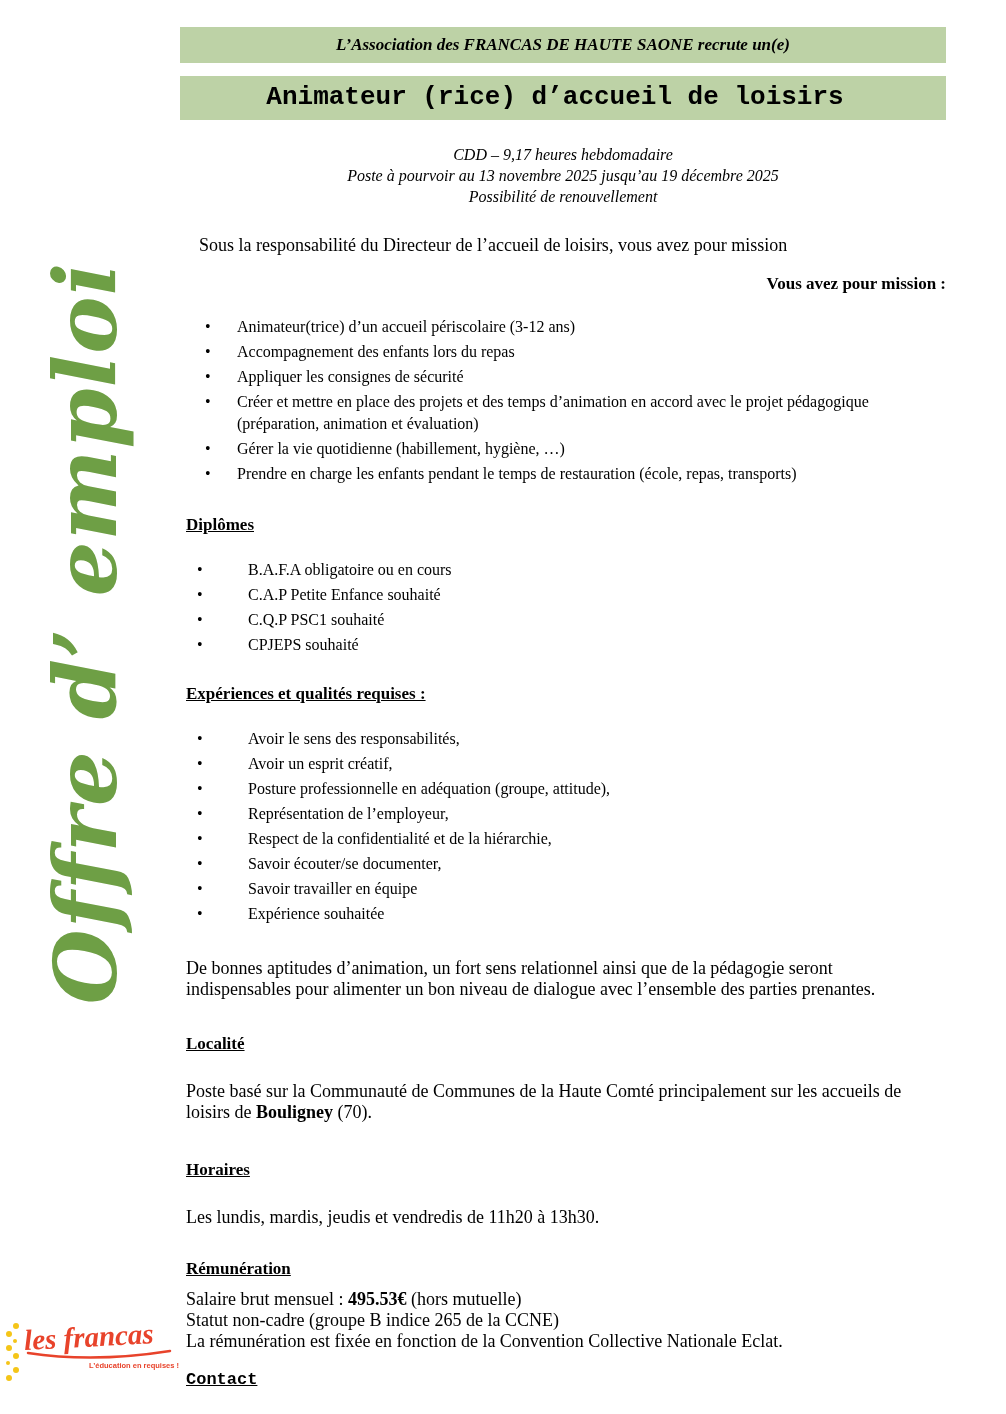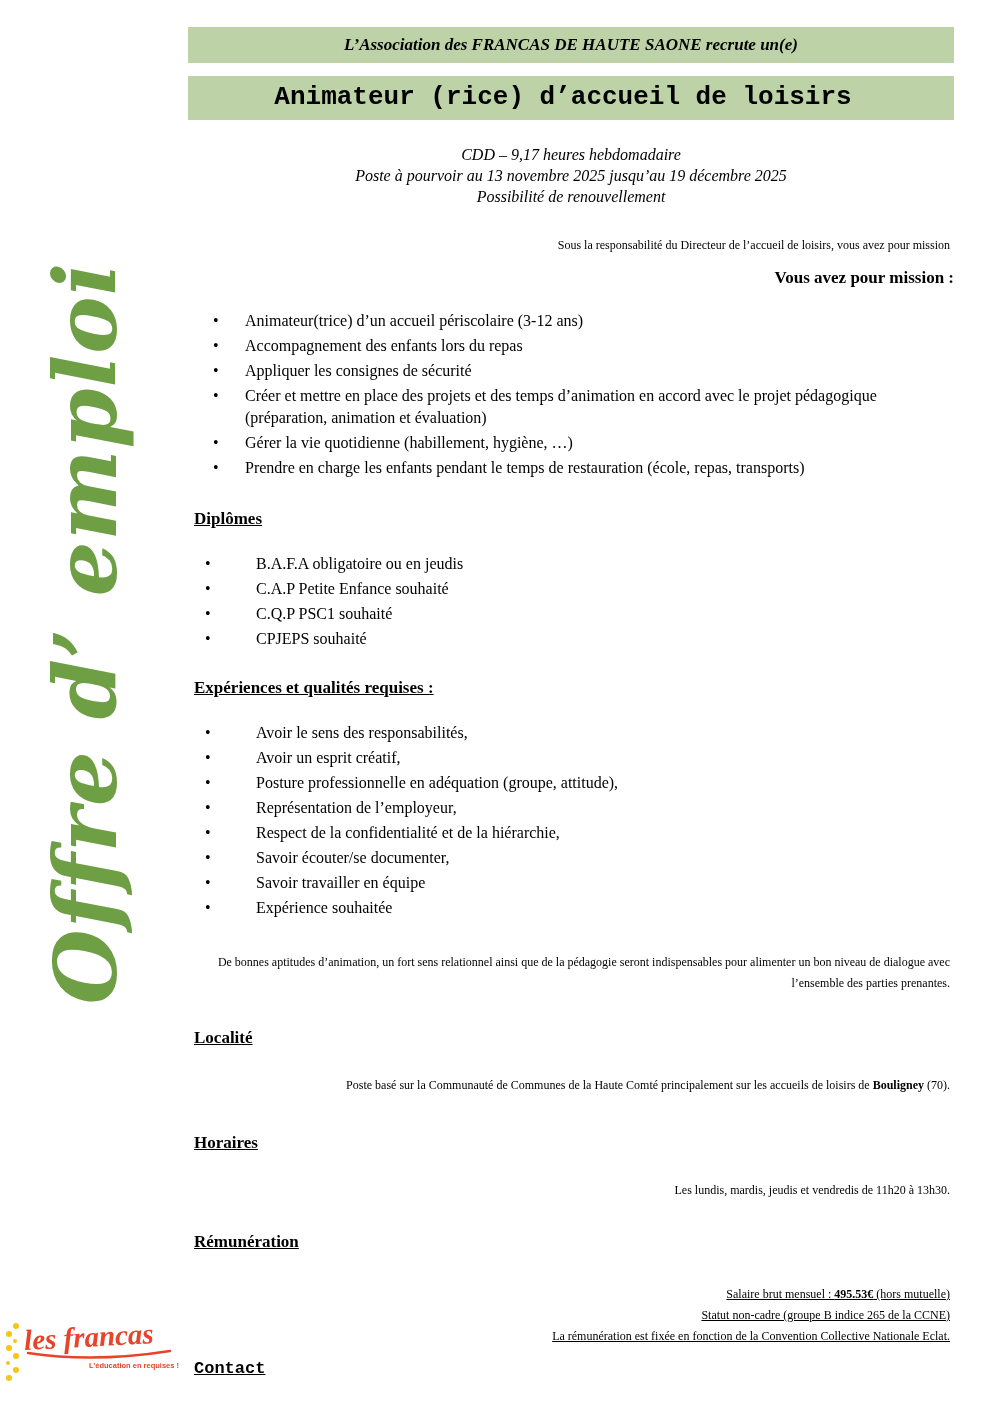--- a/index.html
+++ b/index.html
@@ -7,21 +7,21 @@
     position: relative;
     width: 1006px;
     height: 1414px;
     background: #ffffff;
     font-family: "Liberation Serif", serif;
     color: #000000;
     overflow: hidden;
   }
   .content {
     position: absolute;
-    left: 188px;
+    left: 180px;
     top: 0;
     width: 766px;
   }
   .band {
     background: #bdd2a6;
     text-align: center;
   }
   .band1 {
     margin-top: 27px;
     padding: 8px 4px;
@@ -37,25 +37,24 @@
     font-family: Liberation Mono, monospace;
   }
   .sub {
     margin-top: 24px;
     text-align: center;
     font-style: italic;
     font-size: 16px;
     line-height: 21px;
   }
   .para {
-    font-size: 12px;
+    font-size: 18px;
     line-height: 21px;
     padding-left: 6px;
     padding-right: 4px;
-    text-align: right;
   }
   .indent { padding-left: 19px; }
   .intro { margin-top: 28px; }
   .section-h {
     font-size: 17px;
     font-weight: bold;
     padding-left: 6px;
   }
   .underlined { text-decoration: underline; }
   .mission-h { padding-left: 19px; text-align: right; }
@@ -80,21 +79,21 @@
   ul.bullets2 { margin-left: 17px; margin-top: 24px; }
   ul.bullets2 li { padding-left: 51px; margin-bottom: 3px; }
   .h-diplomes { margin-top: 30px; }
   .h-exp { margin-top: 28px; }
   .p-aptitudes { margin-top: 33px; }
   .h-localite { margin-top: 34px; }
   .p-localite { margin-top: 27px; }
   .h-horaires { margin-top: 37px; }
   .p-horaires { margin-top: 27px; }
   .h-rem { margin-top: 31px; }
-  .p-rem { margin-top: 32px; text-decoration: underline; }
+  .p-rem { margin-top: 10px; }
   .h-contact { margin-top: 4px; font-family: Liberation Mono, monospace; }
   .b { font-weight: bold; }
   .sidebar-text {
     position: absolute;
     left: 85px;
     top: 633px;
     transform: translate(-50%, -50%) rotate(-90deg);
     white-space: nowrap;
     font-family: "DejaVu Serif", serif;
     font-style: italic;
@@ -205,21 +204,21 @@
       <li>Accompagnement des enfants lors du repas</li>
       <li>Appliquer les consignes de sécurité</li>
       <li>Créer et mettre en place des projets et des temps d’animation en accord avec le projet pédagogique (préparation, animation et évaluation)</li>
       <li>Gérer la vie quotidienne (habillement, hygiène, …)</li>
       <li>Prendre en charge les enfants pendant le temps de restauration (école, repas, transports)</li>
     </ul>
 
     <div class="section-h underlined h-diplomes">Diplômes</div>
 
     <ul class="bullets bullets2">
-      <li>B.A.F.A obligatoire ou en jeudis</li>
+      <li>B.A.F.A obligatoire ou en cours</li>
       <li>C.A.P Petite Enfance souhaité</li>
       <li>C.Q.P PSC1 souhaité</li>
       <li>CPJEPS souhaité</li>
     </ul>
 
     <div class="section-h underlined h-exp">Expériences et qualités requises :</div>
 
     <ul class="bullets bullets2">
       <li>Avoir le sens des responsabilités,</li>
       <li>Avoir un esprit créatif,</li>

